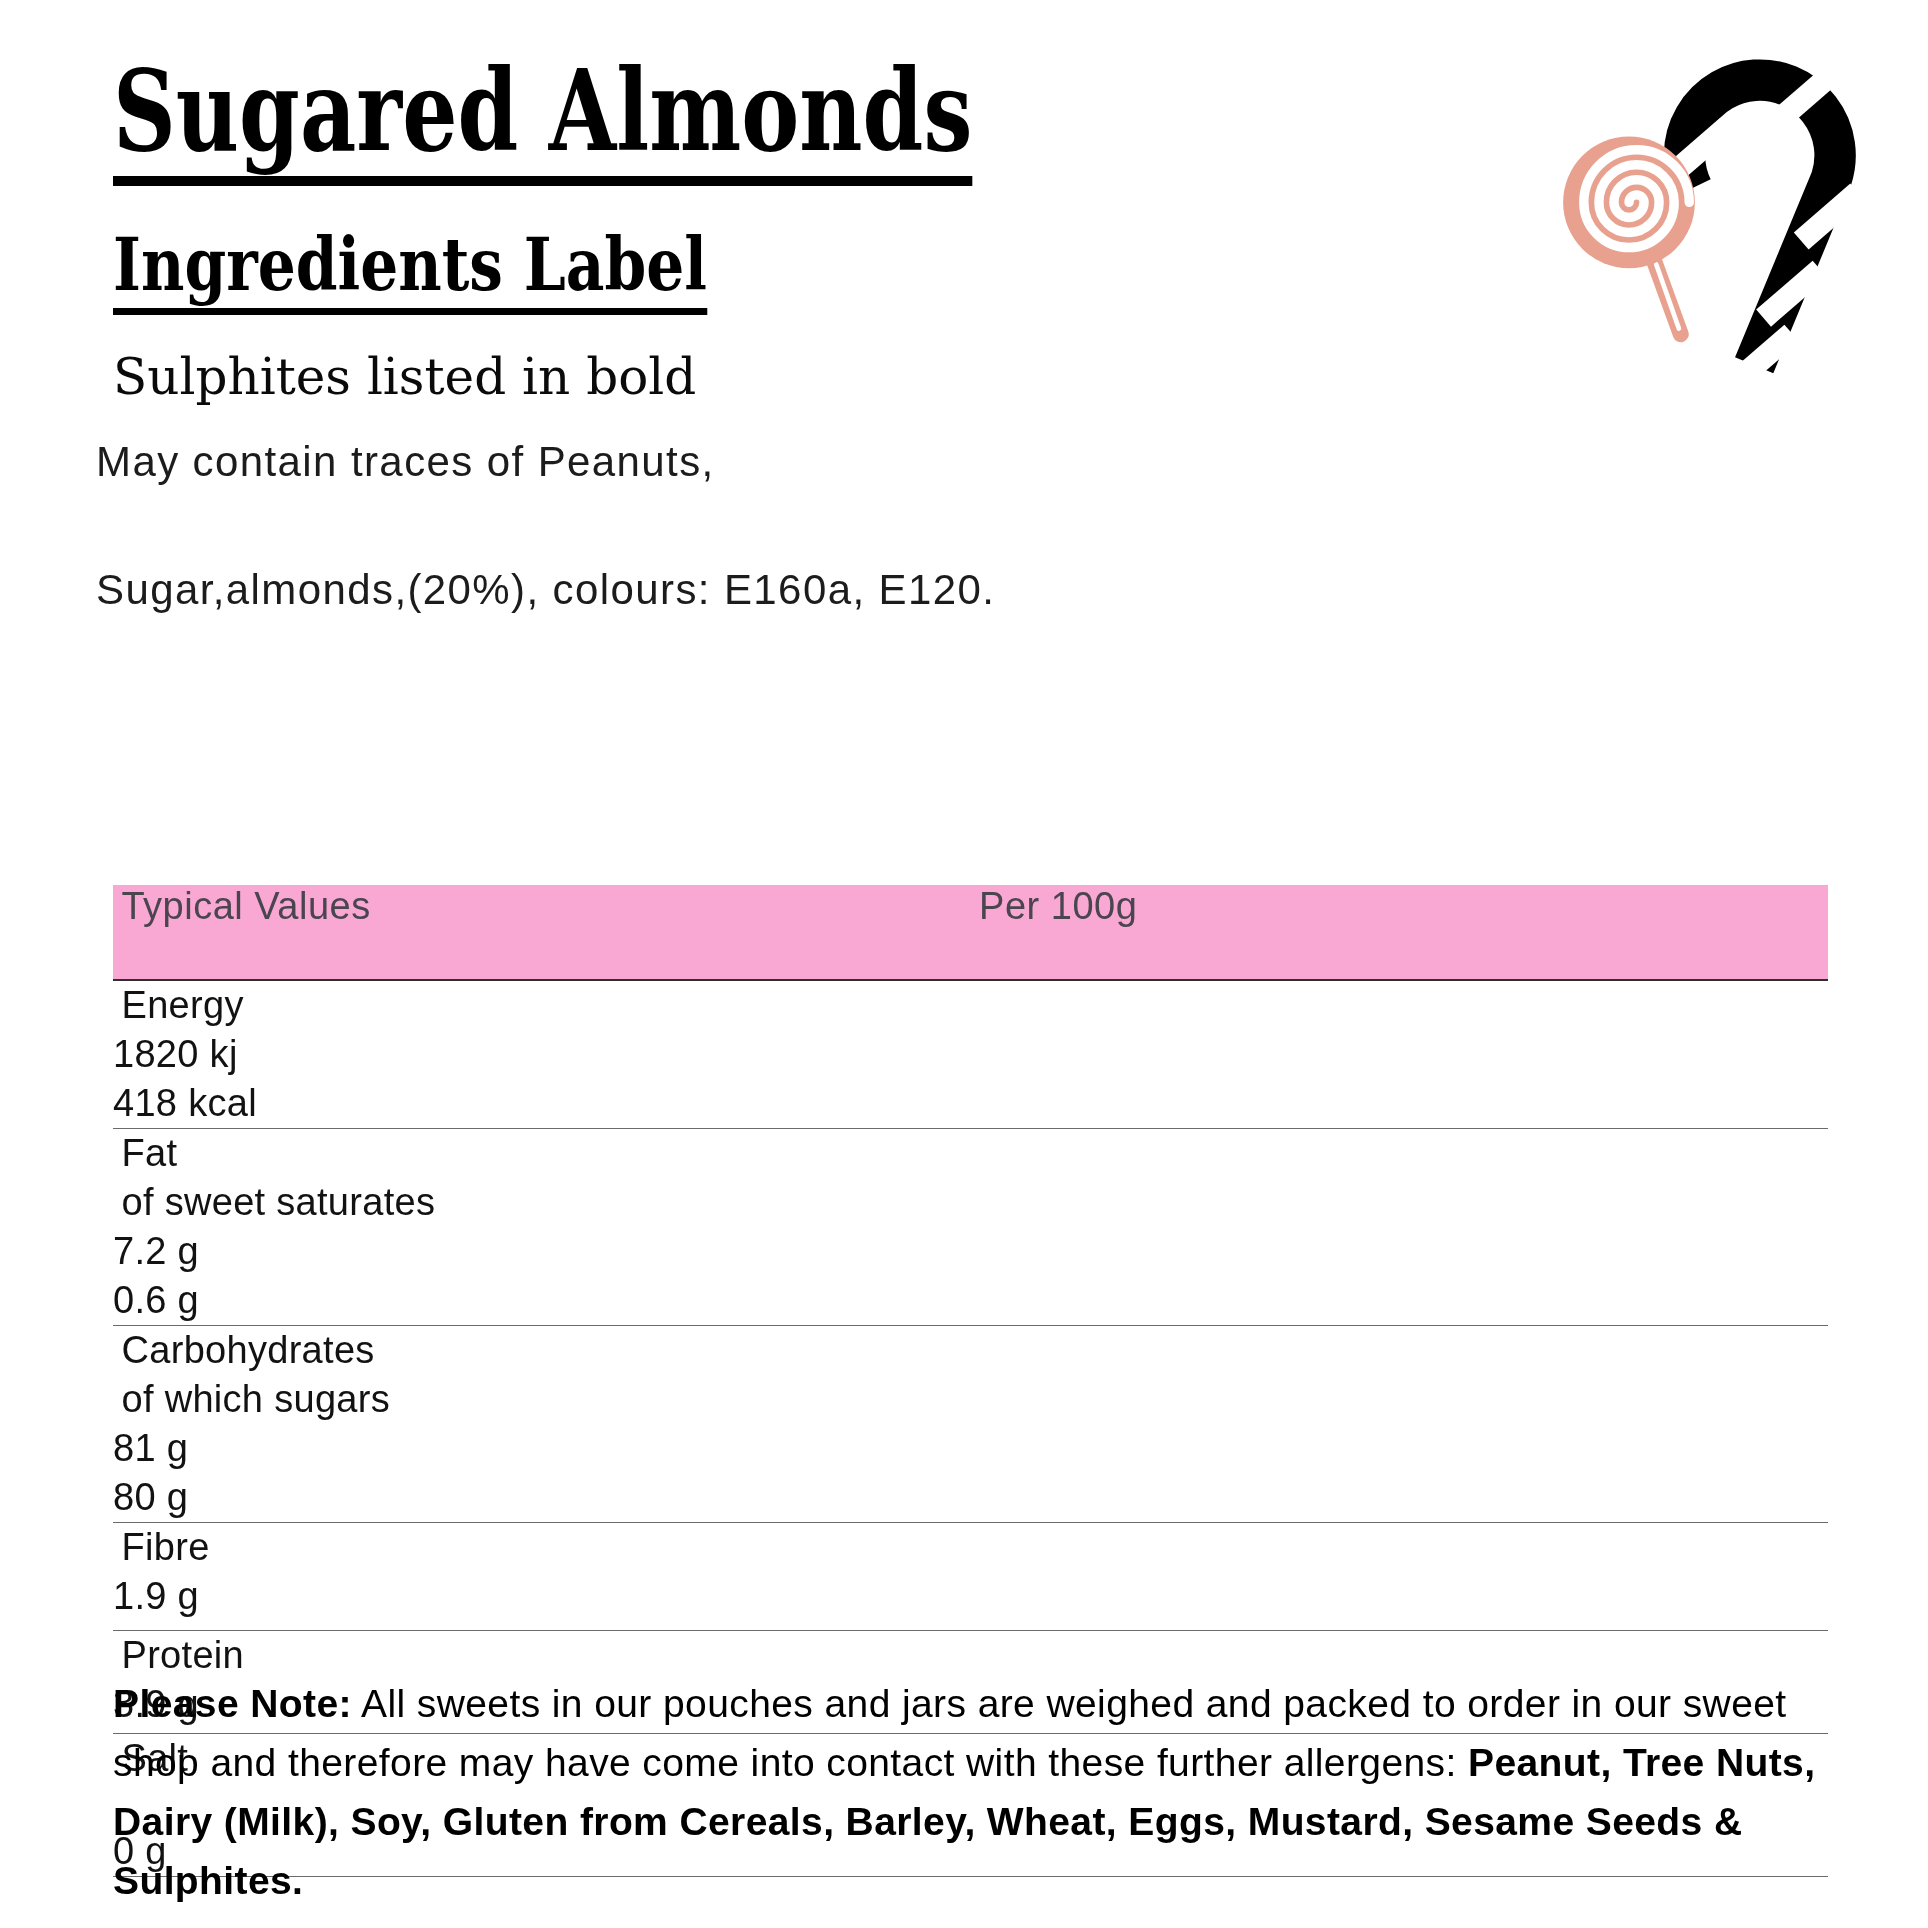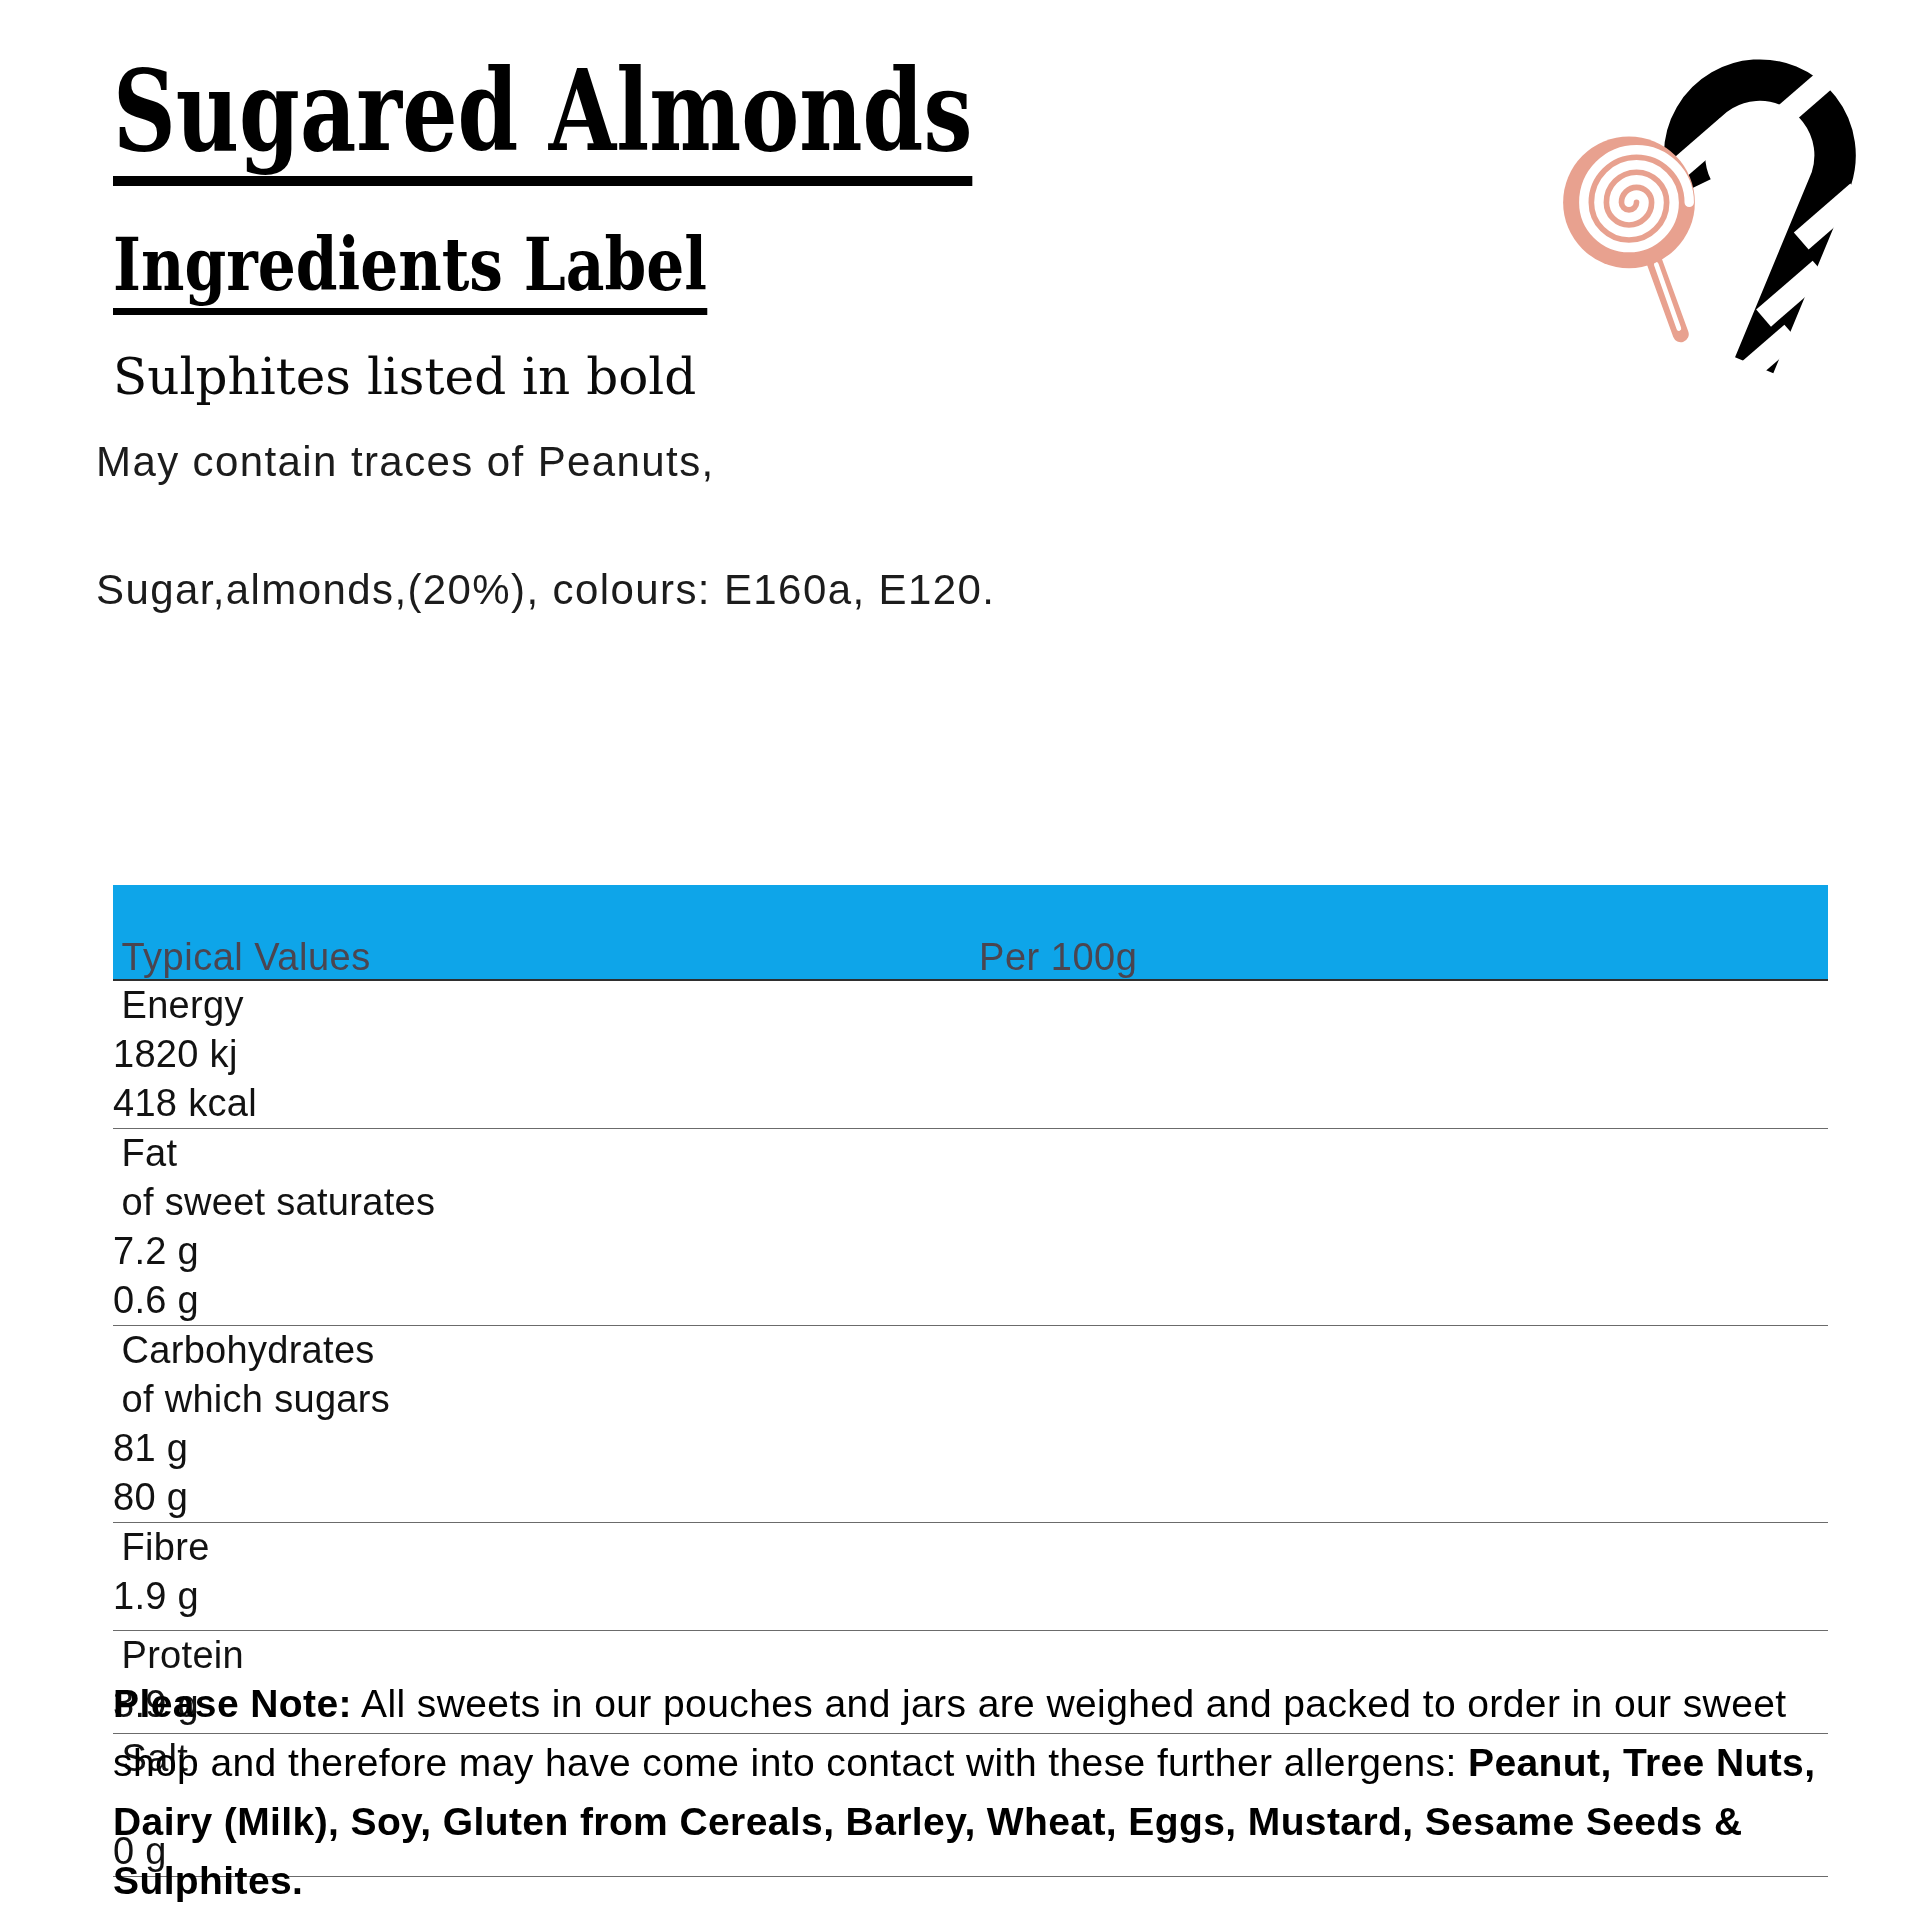--- a/index.html
+++ b/index.html
@@ -49,23 +49,23 @@
   }
   .may-contain{top:435px;}
   .ingredients{top:563px;}
   
   .icons{position:absolute;left:1549px;top:47px;}
   
   .ntable{
     position:absolute;left:113px;top:885px;width:1715px;
   }
   .thead{
-    display:flex;align-items:flex-end;
+    display:flex;align-items:flex-start;
     height:96px;
-    background:#0ea5e9;
+    background:#f9a8d4;
     border-bottom:2.8px solid #2f2f2f;
     box-sizing:border-box;
   }
   .th{
     font-size:38px;color:#4b4550;letter-spacing:0.5px;
   }
   .col1{width:50.5%;box-sizing:border-box;padding-left:8.5px;}
   .col2{flex:1;box-sizing:border-box;}
   .trow{
     display:flex;align-items:flex-start;

